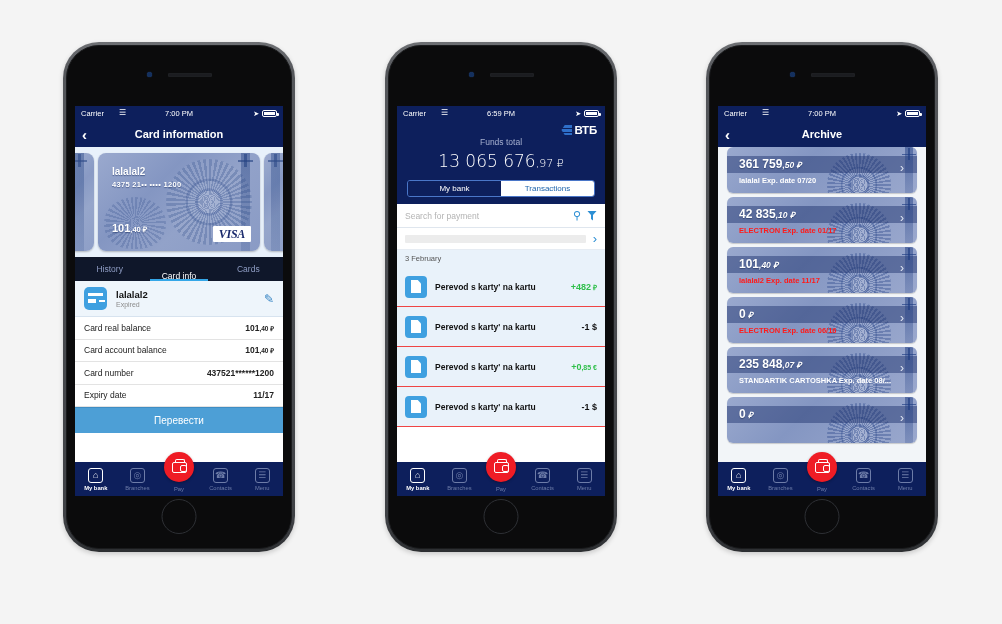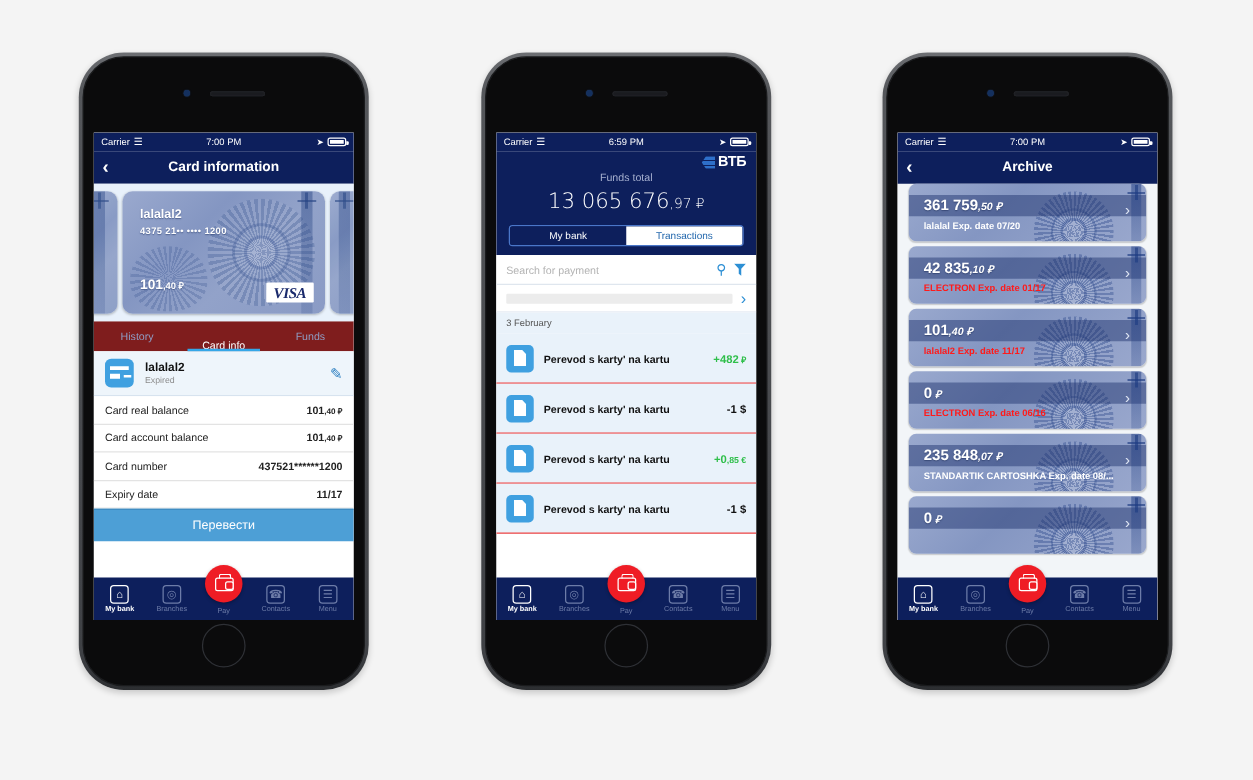--- a/index.html
+++ b/index.html
@@ -50,21 +50,21 @@
     background:#fff;
     overflow:hidden;
   }
 
   
   .statusbar {
     height:15px; background:#0d1f5c; color:#fff;
     display:flex; align-items:center; padding:0 6px;
     font-size:7.5px; position:relative;
   }
-  .sb-left { display:flex; align-items:flex-end; gap:3px; }
+  .sb-left { display:flex; align-items:flex-start; gap:15px; }
   .sb-time { position:absolute; left:0; right:0; text-align:center; font-size:7.5px; }
   .sb-right { margin-left:auto; display:flex; align-items:center; gap:3px; z-index:2;}
   .wifi { font-size:8px; line-height:1; }
   .loc { font-size:7px; }
   .batt { width:15px; height:7px; border:1px solid #fff; border-radius:2px; position:relative; }
   .batt::after { content:""; position:absolute; right:-2.5px; top:2px;
                  width:1.5px; height:3px; background:#fff; border-radius:0 1px 1px 0; }
   .batt i { display:block; position:absolute; inset:1px; background:#fff; }
 
   
@@ -127,21 +127,21 @@
                text-shadow:0 1px 1px rgba(20,40,90,.5); z-index:3;}
   .card-bal .frac { font-size:7.5px; }
   .visa {
     position:absolute; right:9px; bottom:9px; background:#fff; color:#1a2a6c;
     font-family:"Liberation Serif", serif; font-style:italic; font-weight:bold;
     font-size:12px; padding:1px 6px 0 6px; letter-spacing:-.3px; z-index:3;
     border-radius:1px;
   }
 
   .seg-tabs {
-    display:flex; background:#7f1d1d; height:24px; align-items:stretch;
+    display:flex; background:#0f172a; height:24px; align-items:stretch;
   }
   .seg-tabs .tab {
     flex:1; display:flex; align-items:center; justify-content:center;
     color:#8f9dc4; font-size:8.5px; cursor:pointer; position:relative;
   }
   .seg-tabs .tab.active { color:#fff;margin-top:13px; }
   .seg-tabs .tab.active::after {
     content:""; position:absolute; left:8%; right:8%; bottom:0; height:2px; background:#35a7e8;
   }
 
@@ -360,21 +360,21 @@
         </div>
 
         <div class="seg-tabs">
           <div class="tab">
               <span>History</span>
             </div>
           <div class="tab active">
               <span>Card info</span>
             </div>
           <div class="tab">
-              <span>Funds</span>
+              <span>Cards</span>
             </div>
         </div>
 
         <div class="acct-head">
           <div class="acct-ico"></div>
           <div class="acct-txt">
             <div class="nm">lalalal2</div>
             <div class="st">Expired</div>
           </div>
           <div class="pencil">✎</div>

